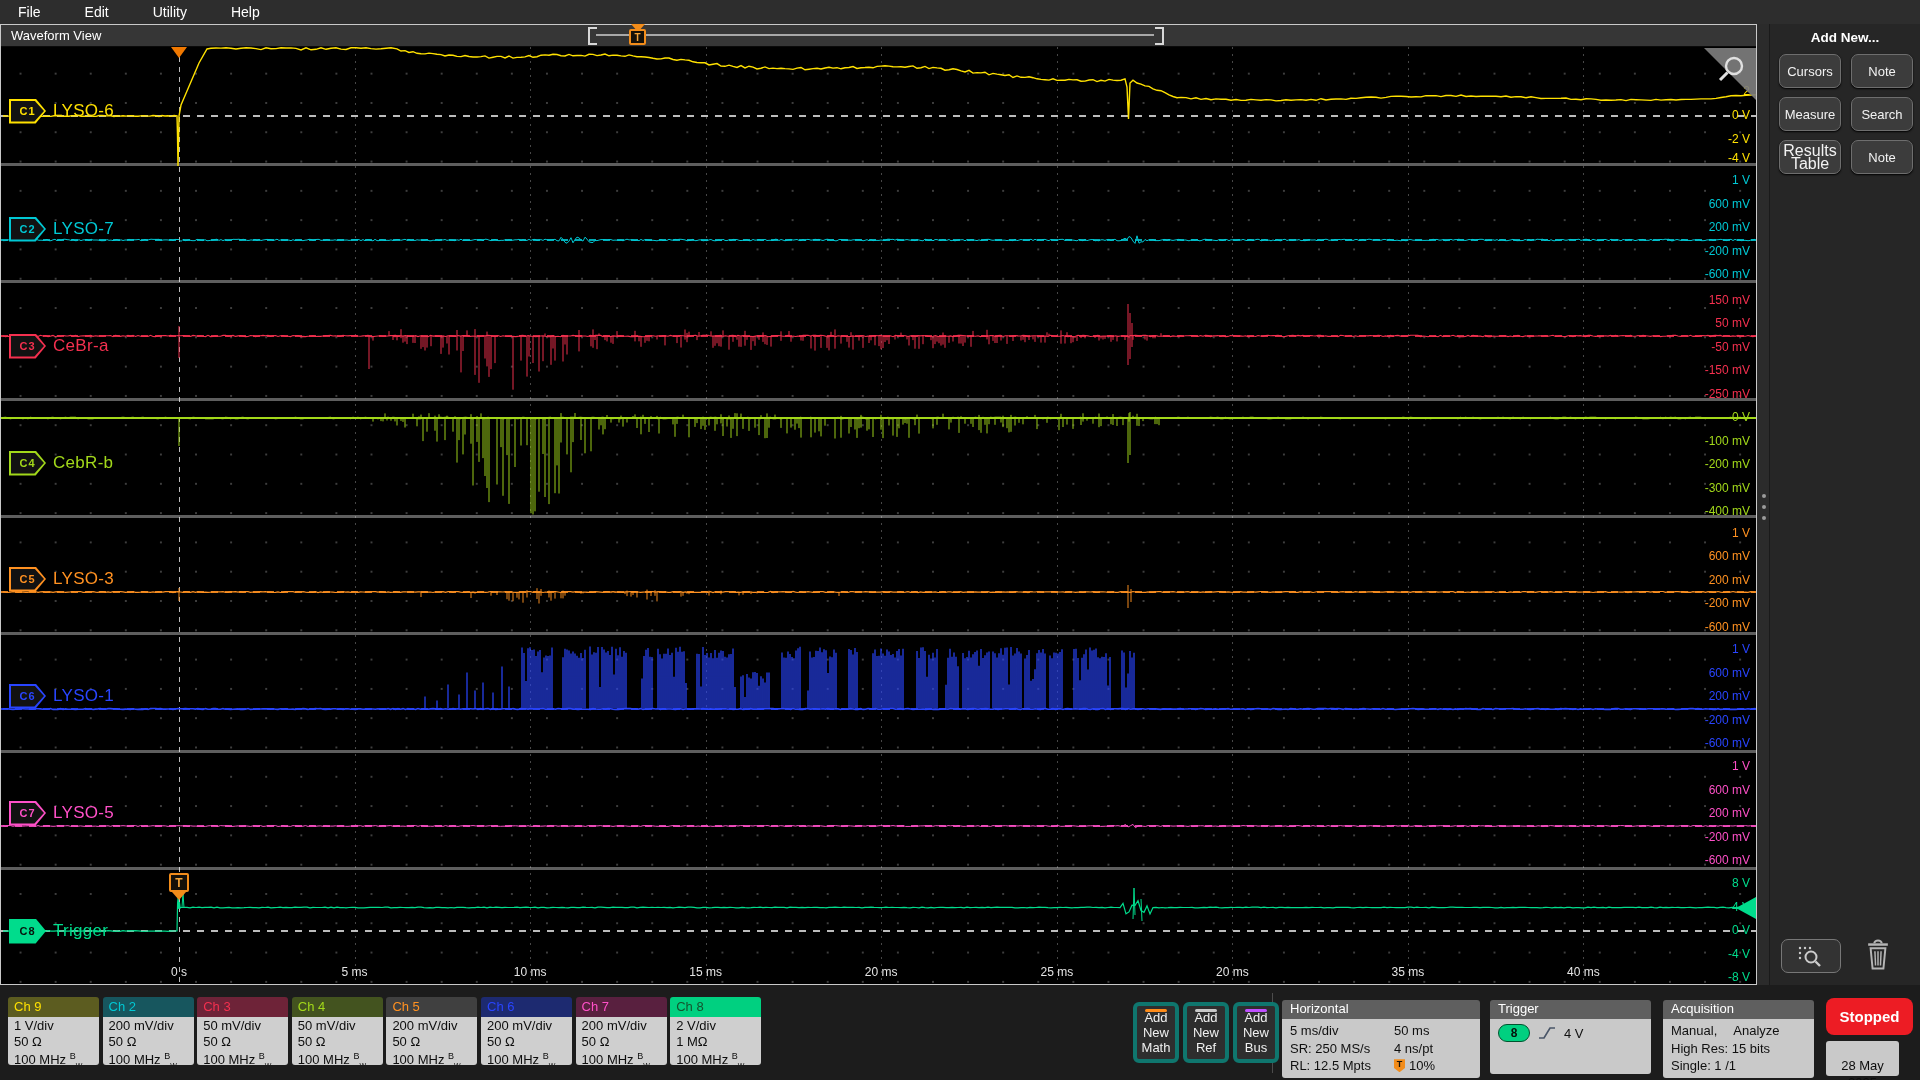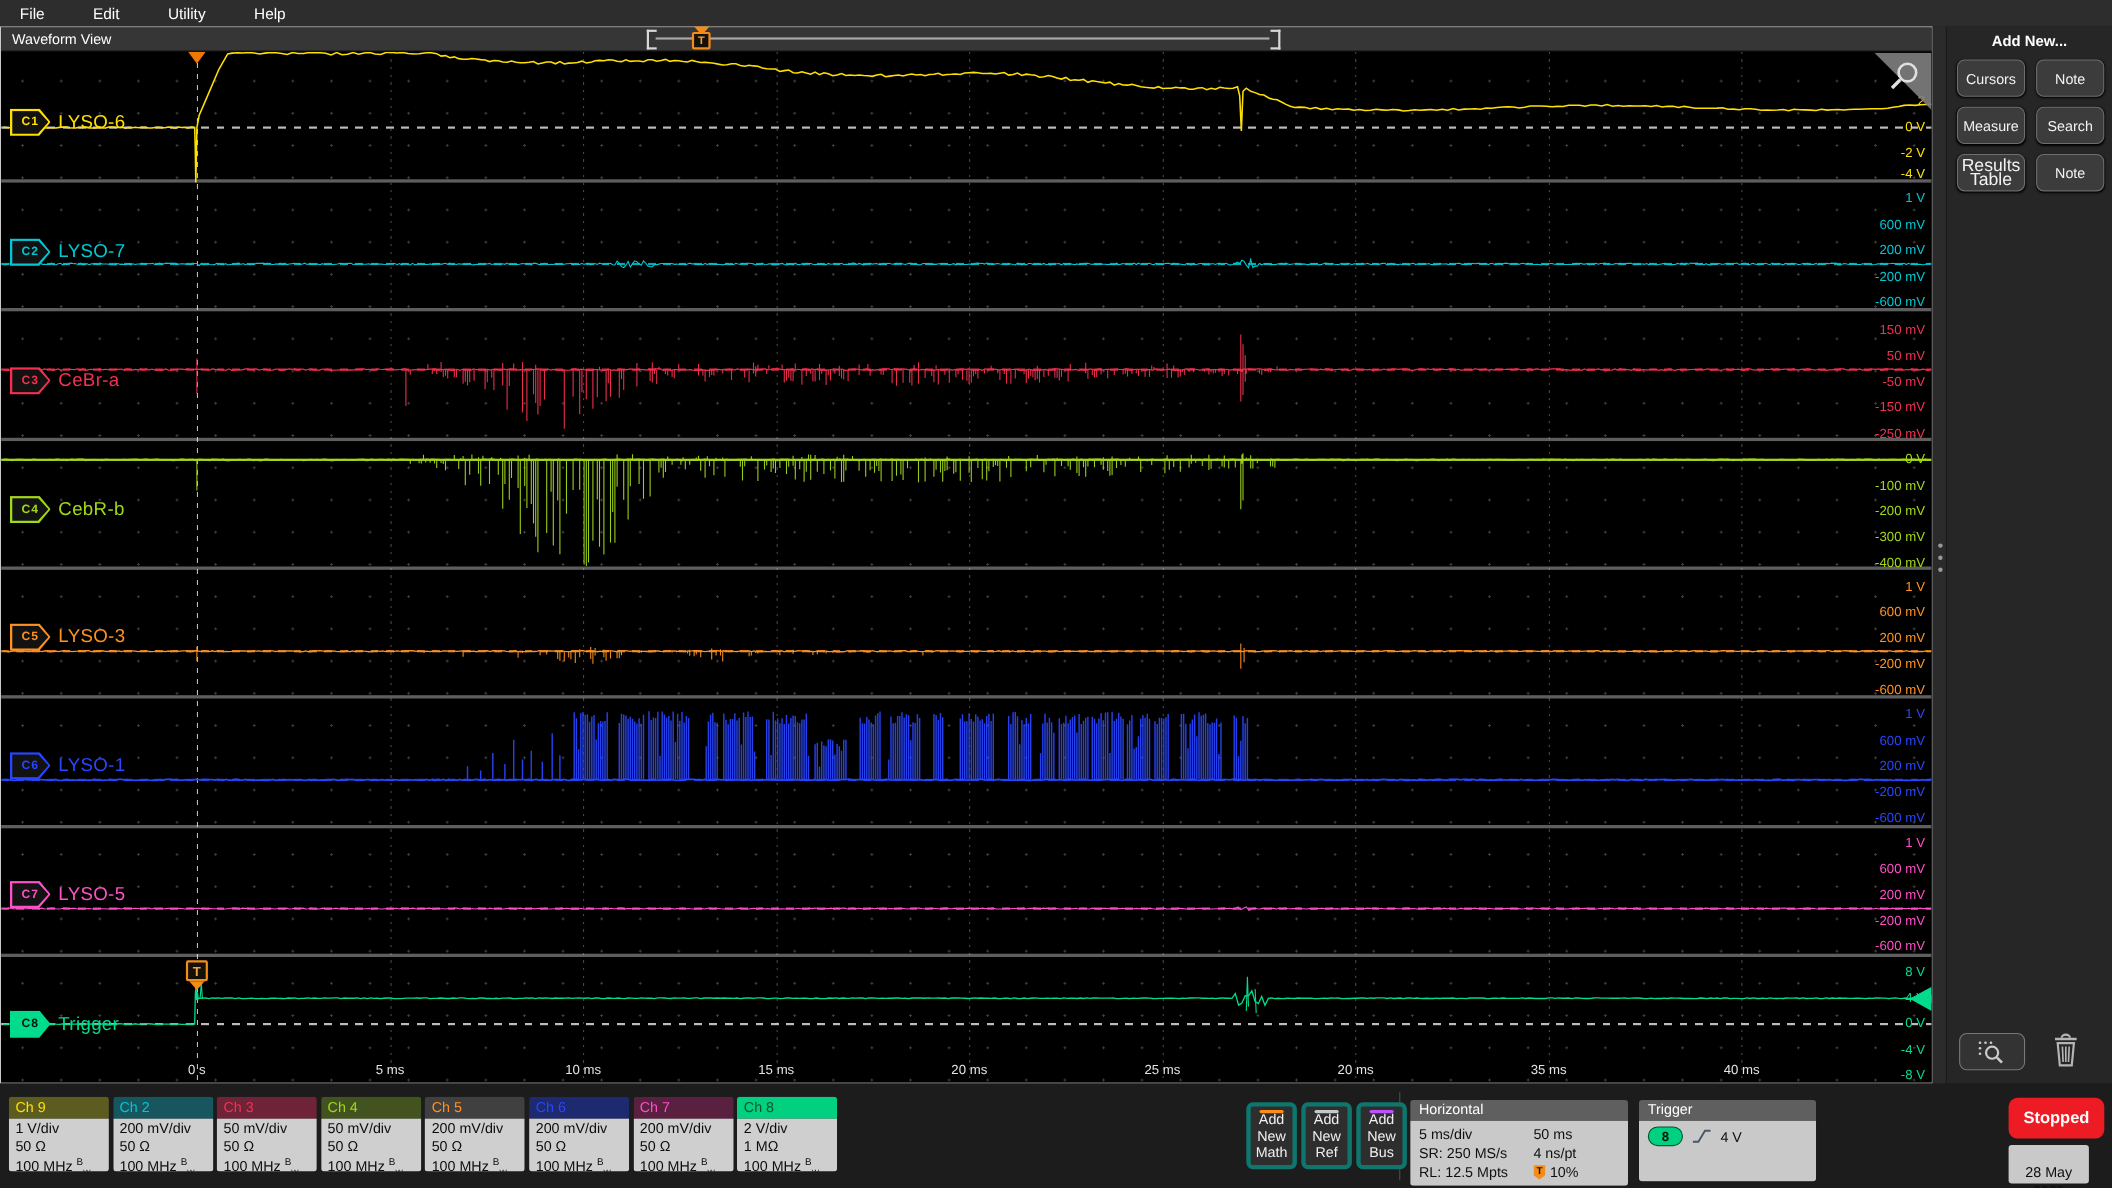--- a/index.html
+++ b/index.html
@@ -325,20 +325,31 @@
       <div style="display:flex;align-items:center;gap:8px;margin-top:2px;">
         <span id="trig-pill">8</span>
         <svg width="18" height="14" viewBox="0 0 18 14">
           <path d="M1,12 H6 L12,2 H17" fill="none" stroke="#4a5668" stroke-width="1.7"></path>
         </svg>
         <span>4 V</span>
       </div>
     </div>
   </div>
 
+  <div class="panel" style="left:1663px;width:151px;">
+    <div class="phd">Acquisition</div>
+    <div class="pbd">
+      <div class="hrow" style="gap:16px;">
+          <span>Manual,</span>
+        <span>Analyze</span>
+        </div>
+      <div class="hrow">High Res: 15 bits</div>
+      <div class="hrow">Single: 1 /1</div>
+    </div>
+  </div>
 
   <div id="stopped-btn">Stopped</div>
   <div id="datetime">
     <div>28 May 2025</div>
     <div>17:46:26</div>
   </div>
 <div class="ch-badge" style="left: 8px;">
       <div class="hd" style="background: rgb(92, 92, 32); color: rgb(255, 225, 0);">Ch 9</div>
       <div class="bd">
         <div>1 V/div</div>

